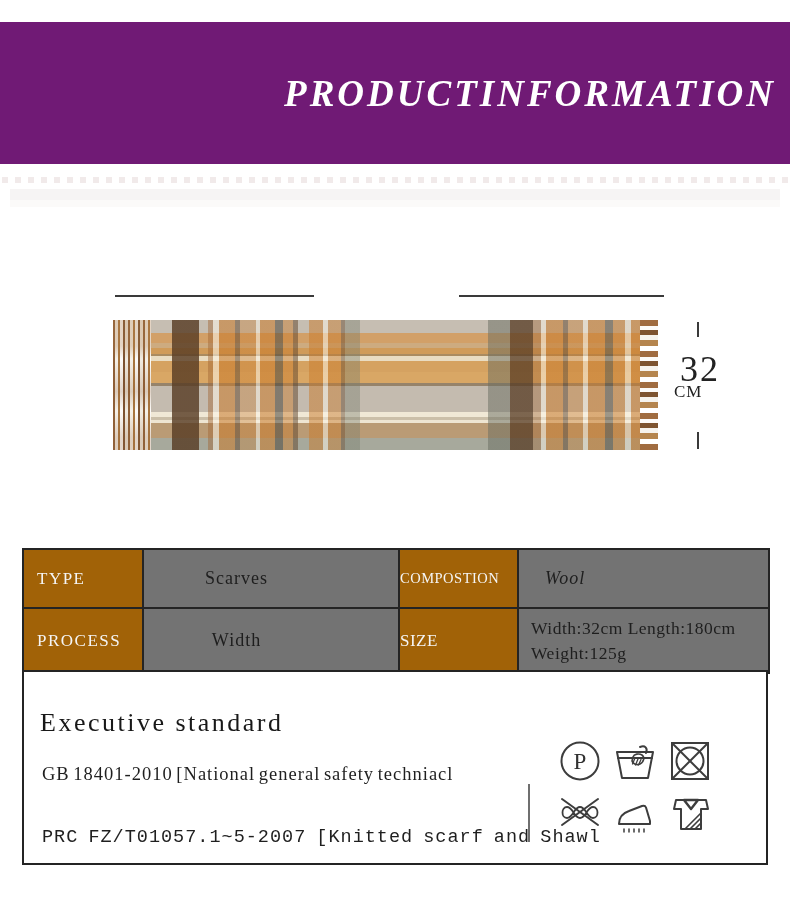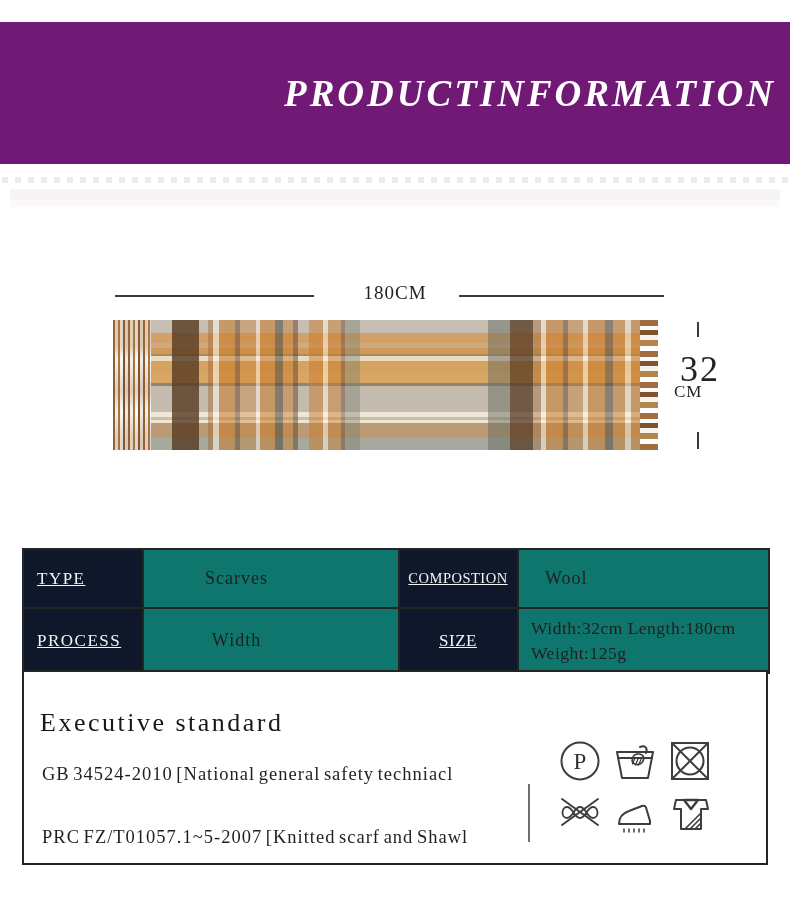--- a/index.html
+++ b/index.html
@@ -104,59 +104,58 @@
   .hnum{position:absolute;left:674px;top:348px;width:52px;text-align:center;font-size:36px;color:#222;letter-spacing:2px;}
   .hunit{position:absolute;left:674px;top:382px;width:52px;text-align:left;font-size:17px;color:#222;letter-spacing:1px;}
 
   
   table.spec{
     position:absolute;left:22px;top:548px;width:746px;border-collapse:collapse;table-layout:fixed;
   }
   table.spec td{border:2px solid #242424;vertical-align:middle;}
   table.spec tr:nth-child(1) td{height:55px;}
   table.spec tr:nth-child(2) td{height:61px;}
-  td.dark{background:#0f172a;color:#f5f5f5;font-size:17px;letter-spacing:1.5px;padding-left:13px;text-decoration:underline;}
-  td.dark.ctr{text-align:center;padding-left:0;letter-spacing:.5px;}
+  td.dark{background:#a16207;color:#f5f5f5;font-size:17px;letter-spacing:1.5px;padding-left:13px;}
+  td.dark.ctr{padding-left:0;letter-spacing:.5px;}
   td.dark.comp{font-size:14.5px;}
-  td.val{background:#0f766e;color:#1e1e1e;font-size:18px;letter-spacing:1px;}
+  td.val{background:#737373;color:#1e1e1e;font-size:18px;letter-spacing:1px;}
   td.val.ctr{text-align:center;padding-right:70px;}
-  td.val.wool{padding-left:26px;}
+  td.val.wool{padding-left:26px;font-style:italic;}
   td.val.size-cell{padding-left:12px;font-size:17.5px;letter-spacing:.5px;line-height:25px;}
   .size-line{display:block;font-family:Liberation Serif, serif;}
 
   
   .exec{
     position:absolute;left:22px;top:670px;width:746px;height:195px;
     border:2px solid #242424;background:#fff;box-sizing:border-box;
   }
   .exec-title{position:absolute;left:16px;top:36px;font-size:26px;letter-spacing:2.5px;color:#181818;white-space:nowrap;}
   .gb1{position:absolute;left:18px;top:92px;font-size:18.5px;letter-spacing:1px;word-spacing:-2px;white-space:nowrap;}
   .gb2{position:absolute;left:163px;top:117px;font-size:18.5px;letter-spacing:1px;word-spacing:-4px;white-space:nowrap;}
-  .prc{position:absolute;left:18px;top:155px;font-size:18.5px;letter-spacing:1px;word-spacing:-2px;white-space:nowrap;}
+  .prc{position:absolute;left:18px;top:155px;font-size:18.5px;letter-spacing:1px;word-spacing:-2px;white-space:nowrap;font-family:Liberation Mono, monospace;}
   .divider{position:absolute;left:504px;top:112px;width:2px;height:58px;background:#6f6f6f;}
   .icons-grid{
     position:absolute;left:533px;top:66px;
     display:grid;grid-template-columns:repeat(3,46px);grid-auto-rows:46px;column-gap:9px;row-gap:4px;
   }
   .cicon svg{display:block;}
 </style>
 </head>
 <body>
 
 <div class="page">
 
   <div class="banner">
     <h1>PRODUCTINFORMATION</h1>
   </div>
   <div class="dots-row"></div>
   <div class="gray-bar1"></div>
   <div class="gray-bar2"></div>
 
   <div class="wline l"></div>
-  <div class="wlabel">180CM</div>
   <div class="wline r"></div>
 
   <div class="scarf">
     <div class="fringe-left"></div>
     <div class="fringe-right"></div>
   </div>
 
   <div class="htick t"></div>
   <div class="hnum">32</div>
   <div class="hunit">CM</div>
@@ -183,21 +182,21 @@
       <td class="val size-cell">
         <span class="size-line">Width:32cm Length:180cm</span>
         <span class="size-line">Weight:125g</span>
       </td>
     </tr>
   </tbody>
     </table>
 
   <div class="exec">
     <div class="exec-title">Executive standard</div>
-    <div class="gb1">GB 34524-2010 [National general safety techniacl</div>
+    <div class="gb1">GB 18401-2010 [National general safety techniacl</div>
     <div class="prc">PRC FZ/T01057.1~5-2007 [Knitted scarf and Shawl</div>
     <div class="divider"></div>
 
     <div class="icons-grid">
 
       <div class="cicon">
         <svg width="46" height="46" viewBox="0 0 46 46">
           <circle cx="23" cy="23" r="18.5" fill="none" stroke="#3d3d3d" stroke-width="2"></circle>
           <text x="23" y="31" text-anchor="middle" font-family="Liberation Serif, DejaVu Serif, serif" font-size="23" fill="#333">P</text>
         </svg>

